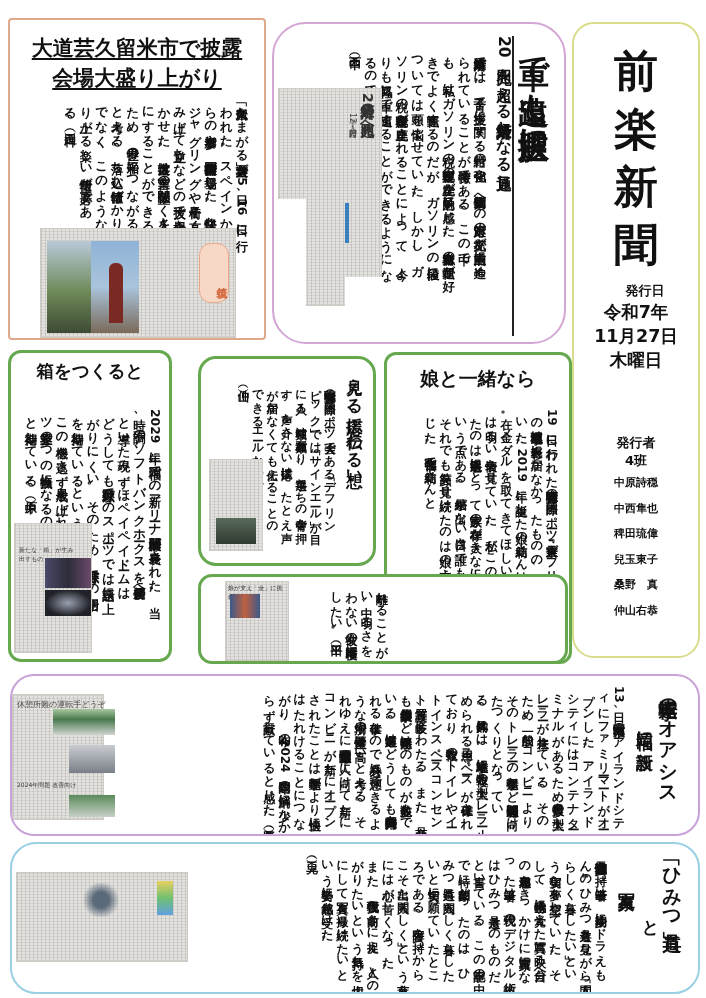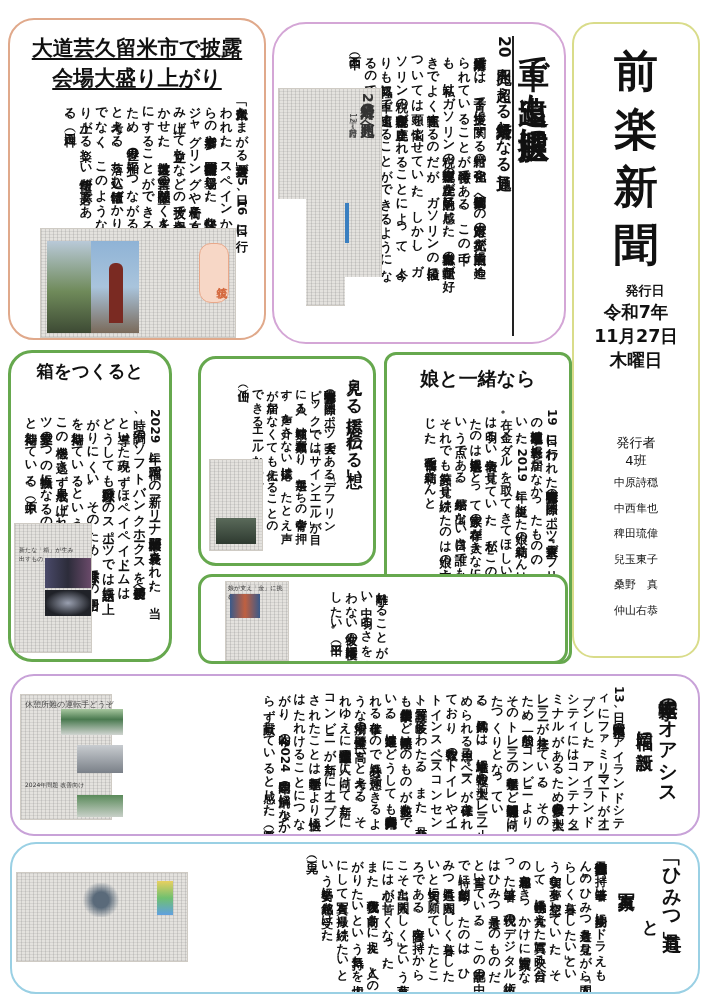--- a/index.html
+++ b/index.html
@@ -20,40 +20,40 @@
   }
   .photo .inner { position: absolute; }
 
   
   #masthead { left: 572px; top: 22px; width: 128px; height: 636px; border: 2px solid #d9dc8a; border-radius: 22px; }
   #masthead .title { position: absolute; left: 0; width: 100%; text-align: center; font-size: 44px; font-weight: bold; line-height: 58px; top: 18px; }
   #masthead .title span { display: block; }
   #masthead .issue { position: absolute; top: 258px; left: 0; width: 100%; text-align: center; font-weight: bold; }
   #masthead .issue .lbl { font-size: 13px; line-height: 18px; padding-left: 18px; }
   #masthead .issue .big { font-size: 17.5px; line-height: 24px; }
-  #masthead .pub { position: absolute; top: 410px; left: 0; width: 100%; text-align: center; font-weight: normal; }
+  #masthead .pub { position: absolute; top: 410px; left: 0; width: 100%; text-align: center; font-weight: bold; }
   #masthead .pub .lbl { font-size: 13px; line-height: 18px; }
   #masthead .pub .name { font-size: 11px; line-height: 25.5px; }
 
   
-  #a1 { left: 8px; top: 18px; width: 258px; height: 322px; border: 2px solid #e0a98b; border-radius: 26px; }
+  #a1 { left: 8px; top: 18px; width: 258px; height: 322px; border: 2px solid #e0a98b; border-radius: 4px; }
   #a1 .head { position: absolute; top: 13px; left: 0; width: 100%; text-align: center; font-size: 21px; line-height: 30px; font-weight: bold; }
   #a1 .head span { text-decoration: underline; text-underline-offset: 3px; }
   #a1 .txt { position: absolute; top: 78px; right: 14px; height: 132px; font-size: 12.4px; line-height: 15.6px; }
   #a1 .photo { left: 30px; top: 208px; width: 196px; height: 110px; }
 
   
   #a2 { left: 272px; top: 22px; width: 294px; height: 322px; border: 2px solid #d4a6d6; border-radius: 34px; }
   #a2 .head { position: absolute; top: 12px; right: 12px; height: 300px; font-size: 31px; line-height: 36px; font-weight: bold; border-left: 2px solid #222; padding-left: 2px; }
   #a2 .sub { position: absolute; top: 12px; right: 50px; height: 300px; font-size: 15.5px; line-height: 20px; font-weight: bold; }
   #a2 .txt { position: absolute; top: 24px; right: 76px; height: 236px; font-size: 12.4px; line-height: 15.6px; }
   #a2 .photo { left: 4px; top: 64px; width: 104px; height: 218px; }
 
   
-  #a3 { left: 8px; top: 350px; width: 164px; height: 312px; border: 3px solid #66a84e; border-radius: 24px; }
+  #a3 { left: 8px; top: 350px; width: 164px; height: 312px; border: 3px solid #66a84e; border-radius: 13px; }
   #a3 .head { position: absolute; top: 6px; left: 0; width: 100%; text-align: center; font-size: 17.5px; line-height: 24px; font-weight: bold; }
   #a3 .txt { position: absolute; top: 56px; right: 6px; height: 192px; font-size: 12.4px; line-height: 15.5px; }
   #a3 .photo { left: 3px; top: 170px; width: 78px; height: 130px; }
 
   
   #a4 { left: 198px; top: 356px; width: 178px; height: 210px; border: 3px solid #66a84e; border-radius: 18px; }
   #a4 .head { position: absolute; top: 8px; right: 8px; height: 196px; font-size: 16.5px; line-height: 22px; font-weight: bold; }
   #a4 .txt { position: absolute; top: 22px; right: 36px; height: 152px; font-size: 11.6px; line-height: 14.4px; }
   #a4 .photo { left: 8px; top: 100px; width: 54px; height: 92px; }
 
@@ -65,21 +65,21 @@
   
   #a5b { left: 198px; top: 574px; width: 370px; height: 90px; border: 3px solid #66a84e; border-radius: 14px; }
   #a5b .photo { left: 24px; top: 4px; width: 64px; height: 80px; }
   #a5b .txt { position: absolute; top: 6px; right: 176px; height: 78px; font-size: 12px; line-height: 15.2px; }
 
   
   #a6 { left: 10px; top: 674px; width: 690px; height: 162px; border: 2px solid #c8a2d8; border-radius: 24px; }
   #a6 .head { position: absolute; top: 10px; right: 16px; height: 146px; font-size: 19px; line-height: 26px; font-weight: bold; }
   #a6 .sub { position: absolute; top: 44px; right: 42px; height: 110px; font-size: 17px; line-height: 22px; font-weight: bold; }
   #a6 .txt { position: absolute; top: 10px; right: 72px; height: 142px; font-size: 12px; line-height: 15.2px; }
-  #a6 .photo { left: 8px; top: 18px; width: 92px; height: 126px; }
+  #a6 .photo { left: 0; top: 18px; width: 92px; height: 126px; }
 
   
   #a7 { left: 10px; top: 842px; width: 690px; height: 152px; border: 2px solid #9ad0e4; border-radius: 26px; }
   #a7 .head { position: absolute; top: 10px; right: 12px; height: 140px; font-size: 19px; line-height: 26px; font-weight: bold; }
   #a7 .sub { position: absolute; top: 34px; right: 36px; height: 80px; font-size: 17px; line-height: 22px; font-weight: bold; text-align: center; }
   #a7 .sub2 { position: absolute; top: 36px; right: 60px; height: 80px; font-size: 17px; line-height: 22px; font-weight: bold; }
   #a7 .txt { position: absolute; top: 8px; right: 90px; height: 134px; font-size: 12px; line-height: 15.2px; }
   #a7 .photo { left: 4px; top: 28px; width: 172px; height: 90px; }
 </style>
 </head>

